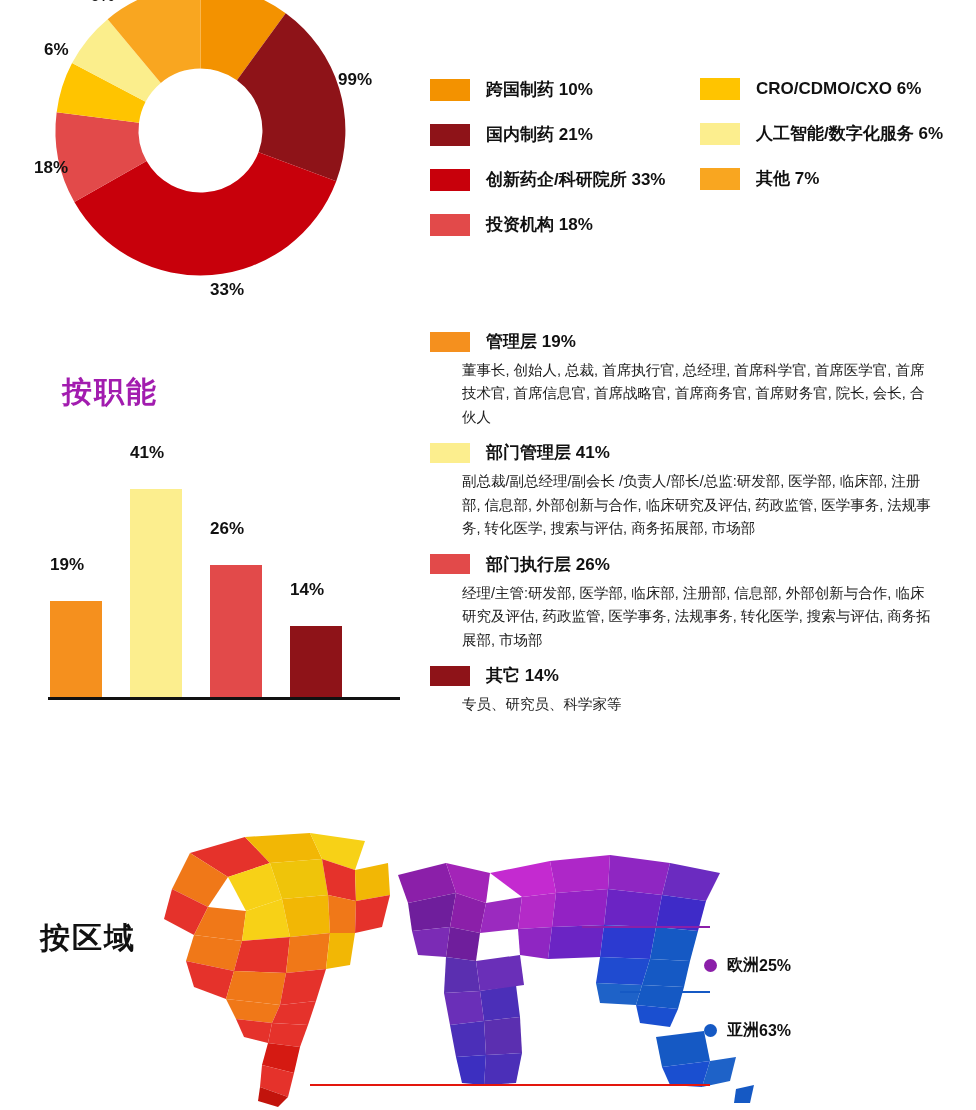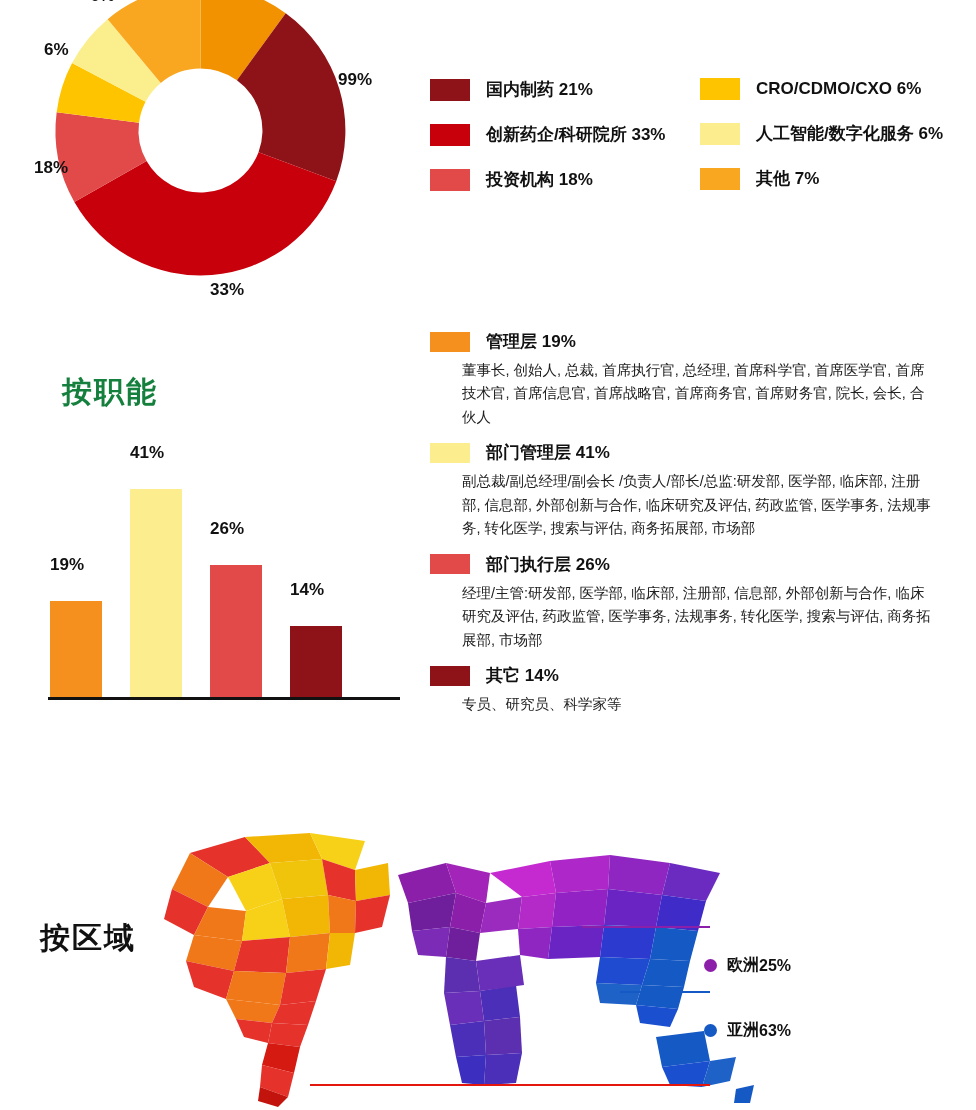--- a/index.html
+++ b/index.html
@@ -71,21 +71,21 @@
   }
 
   
   #func-title {
     position: absolute;
     left: 62px;
     top: 372px;
     font-size: 30px;
     font-weight: bold;
     letter-spacing: 2px;
-    color: #15803d;
+    color: #a21caf;
   }
   #bar-section {
     position: absolute;
     left: 0;
     top: 440px;
     width: 430px;
     height: 290px;
   }
   #bar-plot {
     position: absolute;
@@ -217,20 +217,24 @@
     <div class="donut-label" style="left:310px; top:112px;">99%</div>
     <div class="donut-label" style="left:182px; top:322px;text-align:right;">33%</div>
     <div class="donut-label" style="left:6px;   top:200px;">18%</div>
     <div class="donut-label" style="left:16px;  top:82px;">6%</div>
     <div class="donut-label" style="left:62px;  top:28px;">6%</div>
     
   </div>
 </div>
 
 <div id="type-legend-a">
+  <div class="leg-row">
+    <span class="leg-swatch" style="background:#F39200"></span>
+    <span class="leg-text">跨国制药 10%</span>
+  </div>
   <div class="leg-row">
     <span class="leg-swatch" style="background:#8E1318"></span>
     <span class="leg-text">国内制药 21%</span>
   </div>
   <div class="leg-row">
     <span class="leg-swatch" style="background:#C8000B"></span>
     <span class="leg-text">创新药企/科研院所  33%</span>
   </div>
   <div class="leg-row">
     <span class="leg-swatch" style="background:#E24A4A"></span>

